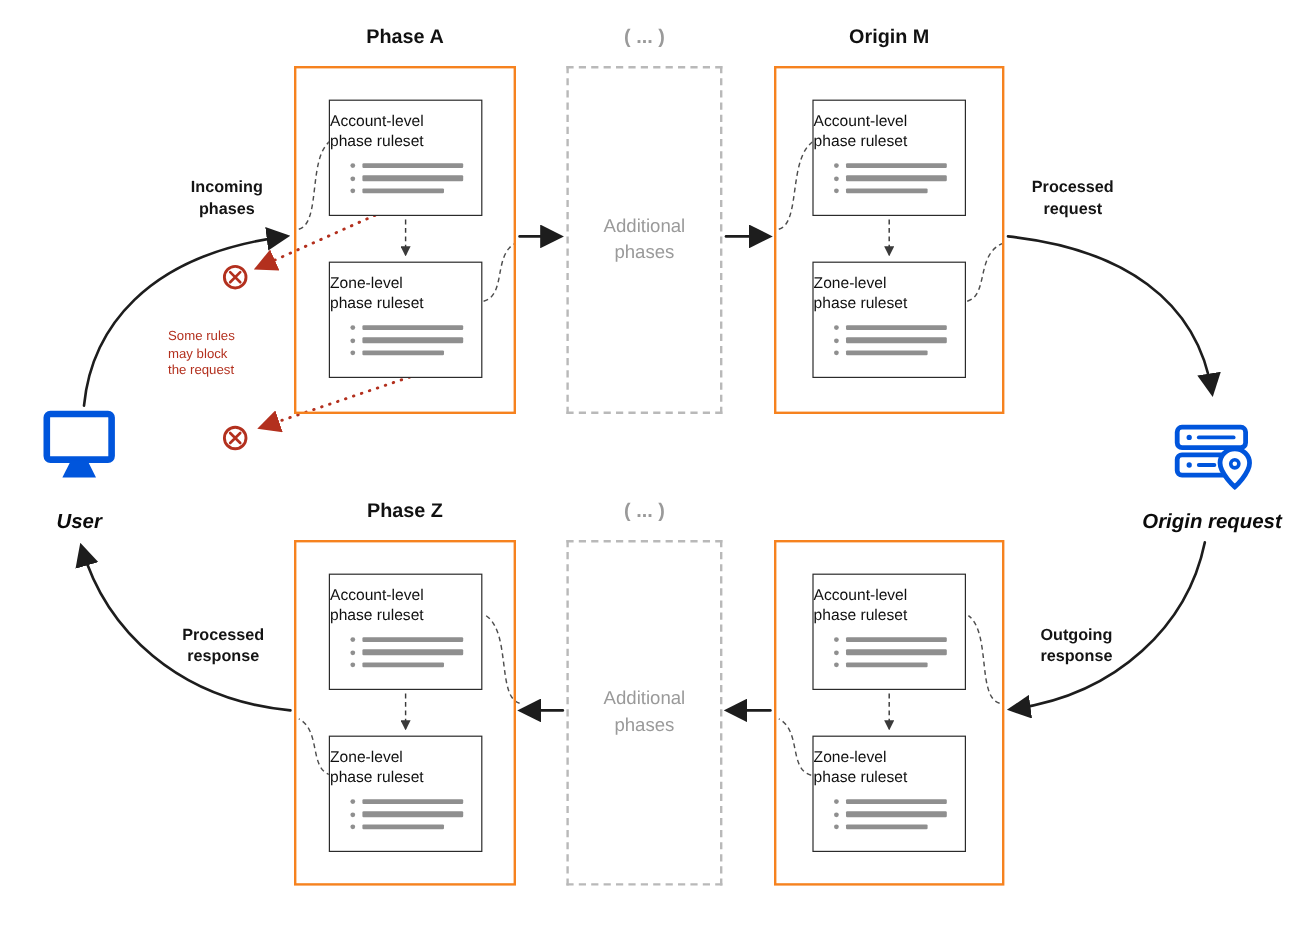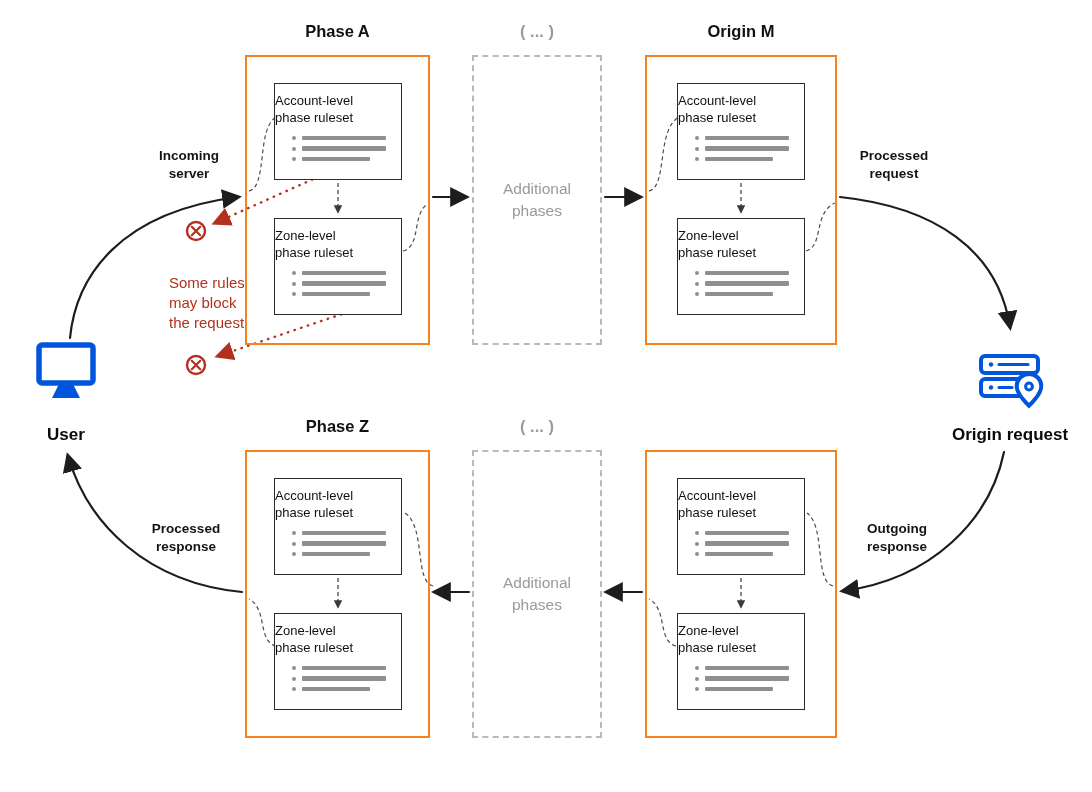--- a/index.html
+++ b/index.html
@@ -41,26 +41,26 @@
   .ellipsis-title { color:#9a9a9a; }
   .additional {
     position:absolute; color:#9a9a9a; font-size:15.5px; line-height:1.4;
     text-align:center; white-space:pre-line; z-index:3;
   }
   .flow-label {
     position:absolute; font-weight:bold; font-size:13.5px; line-height:1.35;
     color:#141414; text-align:center; white-space:pre-line; z-index:3;
   }
   .block-note {
-    position:absolute; color:var(--red,#b3301e); font-size:15px; line-height:1.32;
-    white-space:pre-line; z-index:3;margin-left:29px;
+    position:absolute; color:var(--red,#b3301e); font-size:11px; line-height:1.32;
+    white-space:pre-line; z-index:3;
   }
   .actor-label {
     position:absolute; font-weight:bold; font-size:17px; color:#0b0b0b;
-    text-align:center; z-index:3;
+    text-align:center; z-index:3;font-style:italic;
   }
 
   
   .main-arrow { fill:none; stroke:#1d1d1d; stroke-width:2.2; stroke-linecap:round; }
   .squiggle   { fill:none; stroke:#4d4d4d; stroke-width:1.2; stroke-dasharray:4 3; }
   .vconn      { fill:none; stroke:#3a3a3a; stroke-width:1.2; stroke-dasharray:4 3; }
   .red-dots   { fill:none; stroke:var(--red,#b3301e); stroke-width:2.4; stroke-dasharray:0.5 6.5; stroke-linecap:round; }
   .red-ring   { fill:#fff; stroke:var(--red,#b3301e); stroke-width:2.4; }
   .red-x      { fill:none; stroke:var(--red,#b3301e); stroke-width:2.2; stroke-linecap:round; }
   .blu-s      { fill:#fff; stroke:var(--blue,#0055dc); }
@@ -296,21 +296,21 @@
           <span class="bar bar-l"></span>
         </div>
       <div class="row">
           <span class="dot"></span>
           <span class="bar bar-s"></span>
         </div>
     </div>
   </div>
 
   <div class="flow-label" style="left:143px;top:147px;width:92px">Incoming
-server</div>
+phases</div>
   <div class="flow-label" style="left:845px;top:147px;width:98px">Processed
 request</div>
   <div class="flow-label" style="left:848px;top:520px;width:98px">Outgoing
 response</div>
   <div class="flow-label" style="left:137px;top:520px;width:98px">Processed
 response</div>
 
   <div class="block-note" style="left:140px;top:273px;width:100px">Some rules
 may block
 the request</div>

